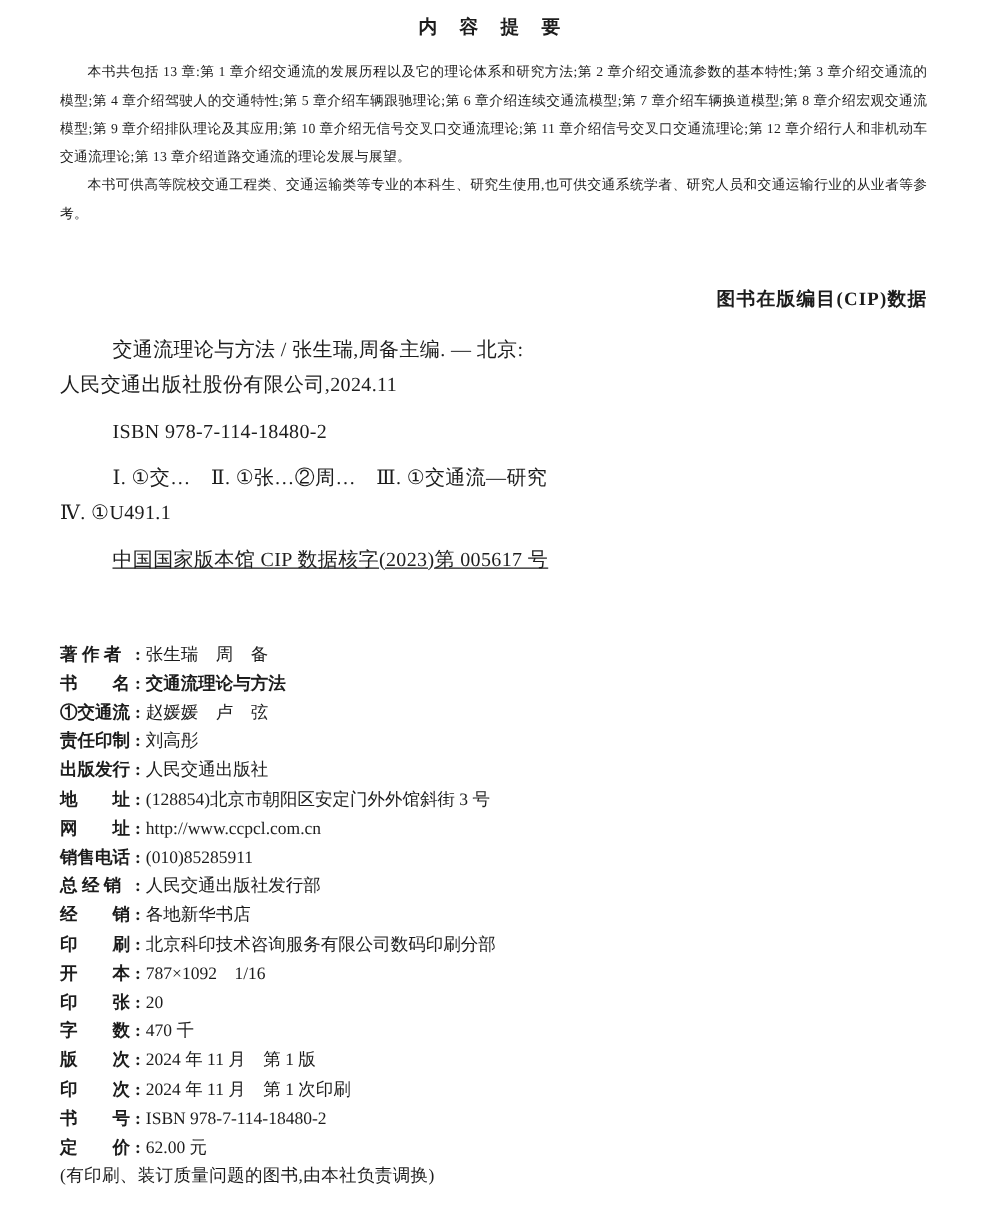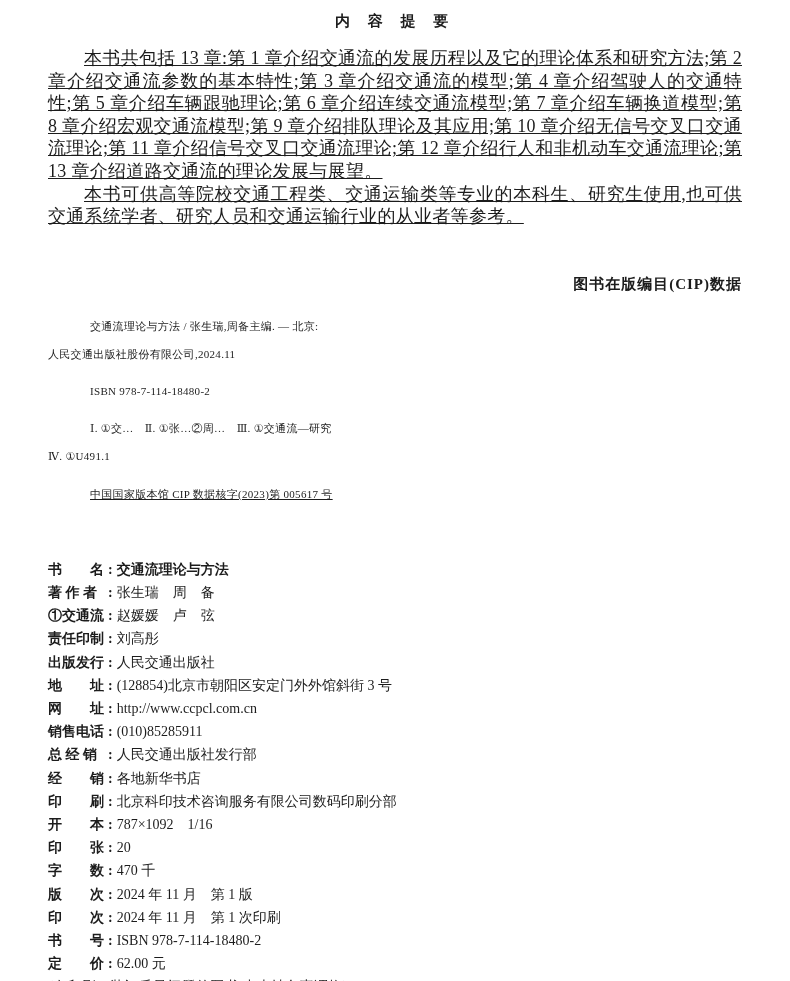--- a/index.html
+++ b/index.html
@@ -19,40 +19,39 @@
   
   .page-title {
     text-align: center;
     font-weight: bold;
     font-size: 15px;
     letter-spacing: 7px;
     padding: 4px 0 16px 0;
   }
   
   .summary p {
-    font-size: 18px;
+    font-size: 11px;
     line-height: 22.6px;
     text-indent: 2em;
     text-align: justify;
     letter-spacing: 0.3px;
-    text-decoration: underline;
   }
   .summary p + p { margin-top: 0px; }
   
   .cip { margin-top: 47px; }
   .cip-heading {
     font-weight: bold;
     font-size: 15px;
     margin-left: 42px;
     margin-bottom: 18px;
     letter-spacing: 1px;
     text-align: right;
   }
   .cip-line {
-    font-size: 11px;
+    font-size: 16px;
     line-height: 28px;
     letter-spacing: 0.3px;
   }
   .cip-line.indent { padding-left: 42px; }
   .cip-line.gap-top { margin-top: 9px; }
   .cip-line.gap-top-lg { margin-top: 10px; text-decoration: underline; }
   
   .details { margin-top: 50px; }
   .detail-row {
     font-size: 14px;
@@ -89,25 +88,25 @@
     <div class="cip-heading">图书在版编目(CIP)数据</div>
     <div class="cip-line indent">交通流理论与方法 / 张生瑞,周备主编. — 北京:</div>
     <div class="cip-line">人民交通出版社股份有限公司,2024.11</div>
     <div class="cip-line indent gap-top">ISBN 978-7-114-18480-2</div>
     <div class="cip-line indent gap-top">Ⅰ. ①交…　Ⅱ. ①张…②周…　Ⅲ. ①交通流—研究</div>
     <div class="cip-line">Ⅳ. ①U491.1</div>
     <div class="cip-line indent gap-top-lg">中国国家版本馆 CIP 数据核字(2023)第 005617 号</div>
   </div>
 
   <div class="details">
+    <div class="detail-row">
+      <span class="detail-label">著 作 者</span><span class="detail-colon">:</span><span class="detail-value">张生瑞　周　备</span>
+    </div>
     <div class="detail-row first">
       <span class="detail-label">书　　名</span><span class="detail-colon">:</span><span class="detail-value">交通流理论与方法</span>
-    </div>
-    <div class="detail-row">
-      <span class="detail-label">著 作 者</span><span class="detail-colon">:</span><span class="detail-value">张生瑞　周　备</span>
     </div>
     <div class="detail-row">
       <span class="detail-label">①交通流</span><span class="detail-colon">:</span><span class="detail-value">赵媛媛　卢　弦</span>
     </div>
     <div class="detail-row">
       <span class="detail-label">责任印制</span><span class="detail-colon">:</span><span class="detail-value">刘高彤</span>
     </div>
     <div class="detail-row">
       <span class="detail-label">出版发行</span><span class="detail-colon">:</span><span class="detail-value">人民交通出版社</span>
     </div>

